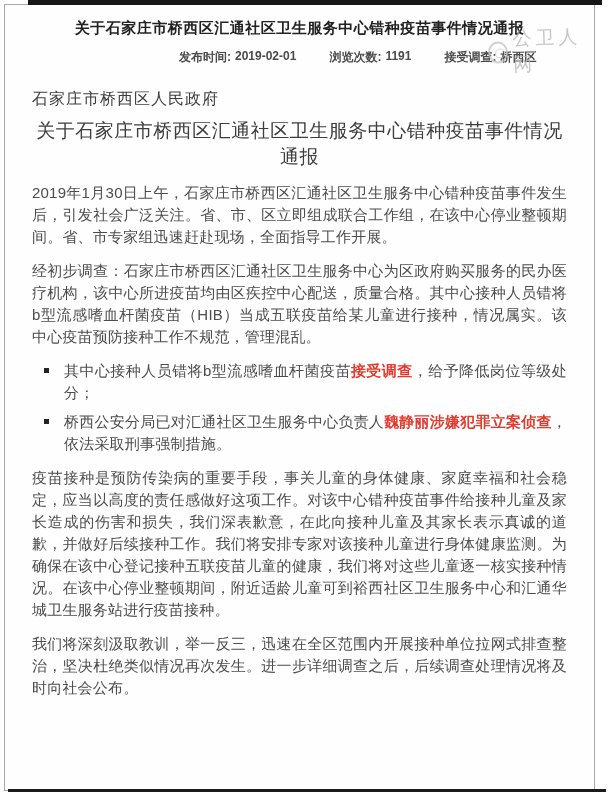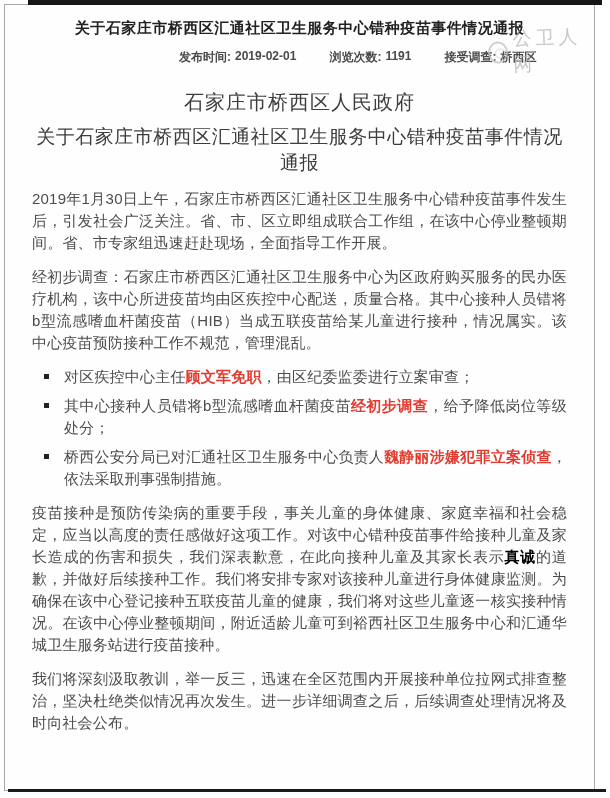--- a/index.html
+++ b/index.html
@@ -49,21 +49,21 @@
   }
   .watermark-ring::after {
     content: ""; position: absolute; left: 5px; top: 5px;
     width: 8px; height: 8px; border: 1.5px solid #cfcfcf; border-radius: 50%;
   }
   .watermark-text {
     font-size: 19px; color: #b5b5b5; letter-spacing: 4px; font-weight: 400;
   }
 
   .gov-title {
-    text-align: center; font-size: 20px; color: #3d3d3d;
+    text-align: left; font-size: 16px; color: #3d3d3d;
     font-weight: 400; margin-top: 23px; letter-spacing: 1px;
   }
   .doc-title {
     text-align: center; font-size: 19px; color: #3d3d3d;
     font-weight: 400; margin-top: 8px; letter-spacing: 0.5px;
   }
 
   .body-text { color: #4c4c4c; font-size: 15px; }
   .body-text p {
     line-height: 22px; margin-top: 12px; text-align: justify;
@@ -72,21 +72,21 @@
   ul.decision-list { list-style: none; margin: 12px 0 0 10px; }
   ul.decision-list li {
     position: relative; padding-left: 22px; line-height: 22px;
     margin-bottom: 7px; text-align: justify; letter-spacing: 0.2px;
   }
   .bullet-square {
     position: absolute; left: 2px; top: 8px;
     width: 5px; height: 5px; background: #222222; display: inline-block;
   }
   .red-text { color: #e23a2e; font-weight: 700; }
-  .bold-dark { font-weight: 700; color: #000000; }
+  .bold-dark { font-weight: 400; color: #404040; }
 </style>
 </head>
 <body>
 
 <div class="top-black-bar"></div>
 
 <div class="page-frame">
   <div class="inner">
 
     <div class="page-header-title">关于石家庄市桥西区汇通社区卫生服务中心错种疫苗事件情况通报</div>
@@ -118,25 +118,21 @@
     <div class="body-text">
 
       <p>2019年1月30日上午，石家庄市桥西区汇通社区卫生服务中心错种疫苗事件发生后，引发社会广泛关注。省、市、区立即组成联合工作组，在该中心停业整顿期间。省、市专家组迅速赶赴现场，全面指导工作开展。</p>
 
       <p>经初步调查：石家庄市桥西区汇通社区卫生服务中心为区政府购买服务的民办医疗机构，该中心所进疫苗均由区疾控中心配送，质量合格。其中心接种人员错将b型流感嗜血杆菌疫苗（HIB）当成五联疫苗给某儿童进行接种，情况属实。该中心疫苗预防接种工作不规范，管理混乱。</p>
 
 
       <ul class="decision-list">
         <li>
           <span class="bullet-square"></span>
-          <span>对区疾控中心主任</span><span class="red-text">顾文军免职</span><span>，由区纪委监委进行立案审查；</span>
-        </li>
-        <li>
-          <span class="bullet-square"></span>
-          <span>其中心接种人员错将b型流感嗜血杆菌疫苗</span><span class="red-text">经初步调查</span><span>，给予降低岗位等级处分；</span>
+          <span>其中心接种人员错将b型流感嗜血杆菌疫苗</span><span class="red-text">接受调查</span><span>，给予降低岗位等级处分；</span>
         </li>
         <li>
           <span class="bullet-square"></span>
           <span>桥西公安分局已对汇通社区卫生服务中心负责人</span><span class="red-text">魏静丽涉嫌犯罪立案侦查</span><span>，依法采取刑事强制措施。</span>
         </li>
       </ul>
 
       <p><span>疫苗接种是预防传染病的重要手段，事关儿童的身体健康、家庭幸福和社会稳定，应当以高度的责任感做好这项工作。对该中心错种疫苗事件给接种儿童及家长造成的伤害和损失，我们深表歉意，在此向接种儿童及其家长表示</span><span class="bold-dark">真诚</span><span>的道歉，并做好后续接种工作。我们将安排专家对该接种儿童进行身体健康监测。为确保在该中心登记接种五联疫苗儿童的健康，我们将对这些儿童逐一核实接种情况。在该中心停业整顿期间，附近适龄儿童可到裕西社区卫生服务中心和汇通华城卫生服务站进行疫苗接种。</span></p>
 
       <p>我们将深刻汲取教训，举一反三，迅速在全区范围内开展接种单位拉网式排查整治，坚决杜绝类似情况再次发生。进一步详细调查之后，后续调查处理情况将及时向社会公布。</p>

